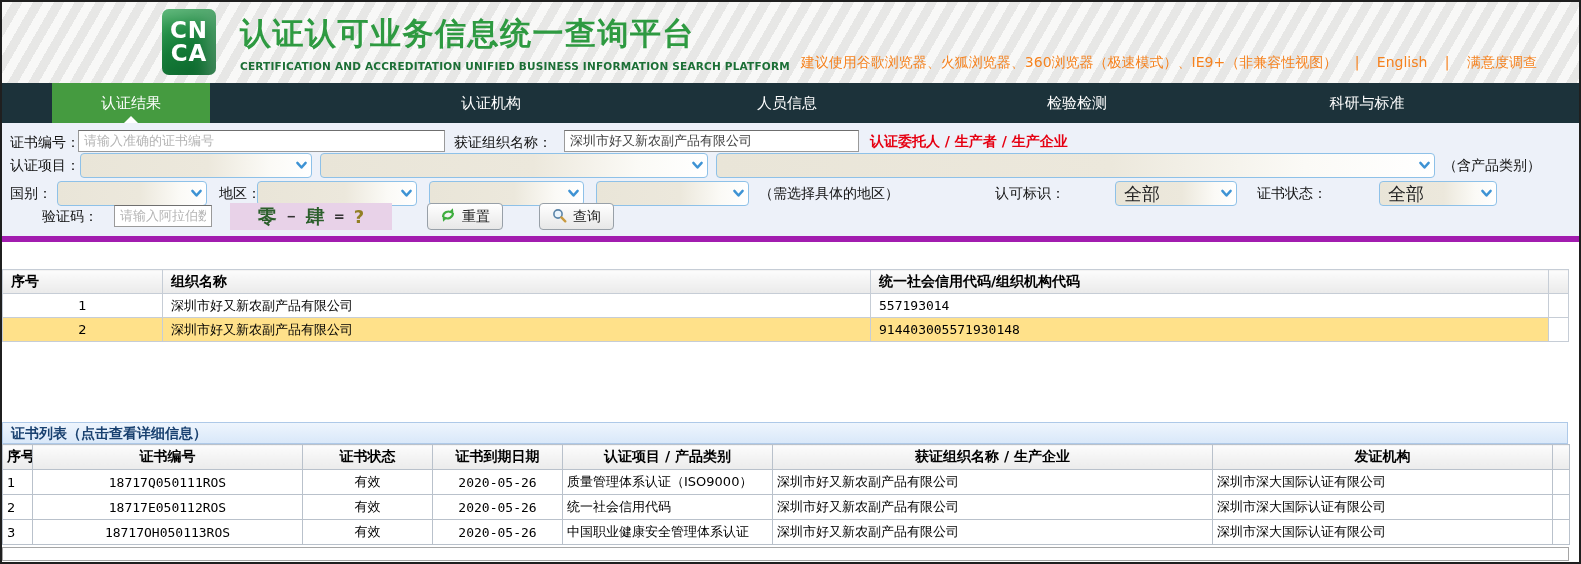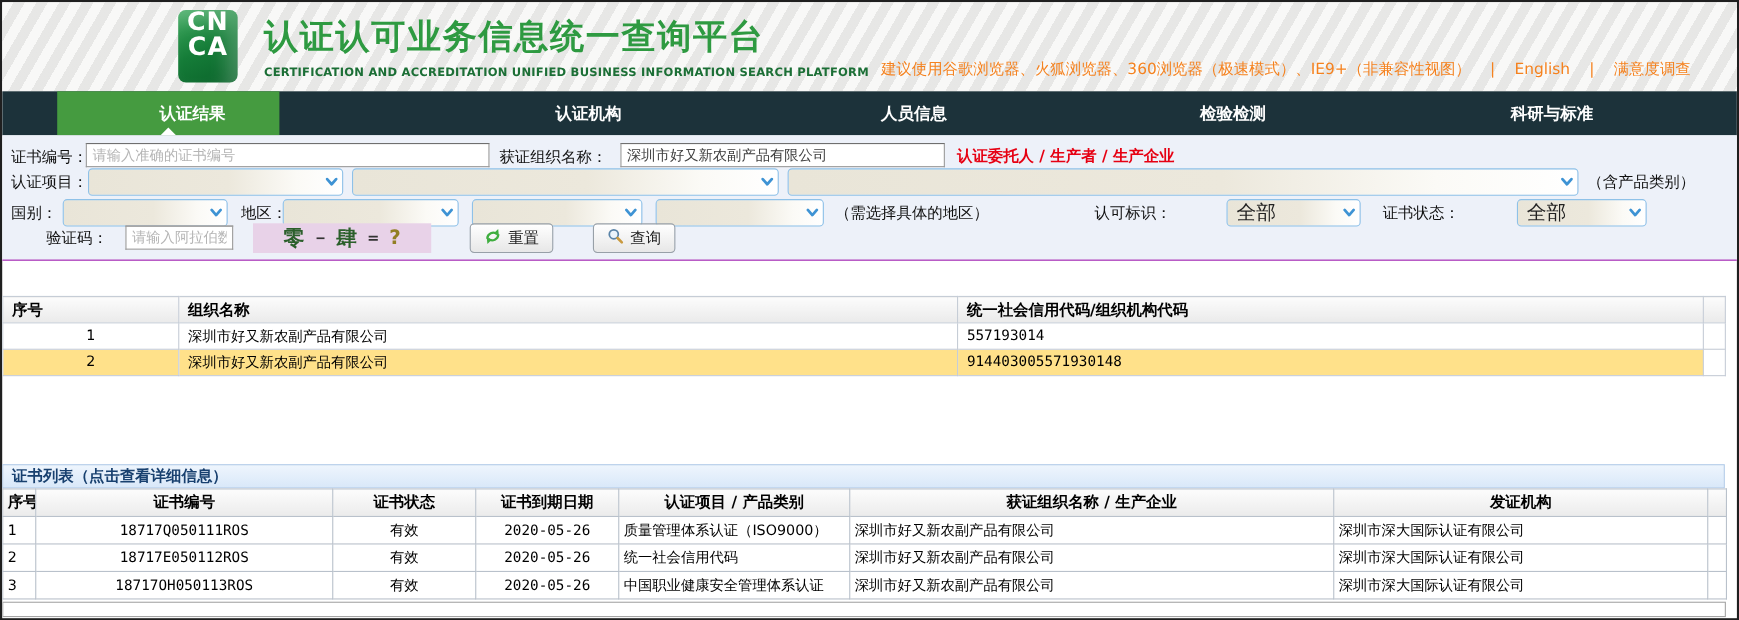--- a/index.html
+++ b/index.html
@@ -12,38 +12,38 @@
   .hdr {
     position:absolute; top:0; left:0; right:0; height:81px;
     background:#f0f0ee;
     background-image:repeating-linear-gradient(120deg, rgba(255,255,255,.55) 0 9px, rgba(214,214,214,.35) 9px 18px);
   }
   .logo {
     position:absolute; left:160px; top:7px; width:54px; height:66px; border-radius:7px;
     background:linear-gradient(155deg,#3aa85c 0%,#157c38 52%,#0a632a 100%);
     box-shadow:inset -10px 10px 16px rgba(255,255,255,.22);
     color:#fff; font-weight:bold; font-size:23px; line-height:1.02; letter-spacing:1px;
-    display:flex; flex-direction:column; align-items:center; 
+    display:flex; flex-direction:column; align-items:center; justify-content:center;
   }
   .title-block { position:absolute; left:238px; top:11px; }
   .page-title { font-size:31px; font-weight:bold; color:#2e9a41; letter-spacing:1.5px; white-space:nowrap; }
   .page-subtitle { margin-top:5px; font-size:10.5px; font-weight:bold; color:#1c6f36; letter-spacing:.2px; white-space:nowrap; }
   .header-links { position:absolute; right:42px; top:52px; font-size:14px; color:#f5821f; white-space:nowrap; }
   .header-links .sep { margin:0 13px; color:#f5821f; }
   .hlink { color:#f5821f; text-decoration:none; cursor:pointer; }
   
   .nav { position:absolute; top:81px; left:0; right:0; height:40px; background:#1c323a; }
   .tab { position:absolute; top:0; width:158px; height:40px; line-height:40px; text-align:center;
-         color:#fff; font-size:15px; font-weight:bold; cursor:pointer;padding-left:44px; }
+         color:#fff; font-size:15px; font-weight:normal; cursor:pointer; }
   .tab.active { background:#459b40; }
   .tab.active::after { content:""; position:absolute; bottom:0; left:50%; margin-left:-7px;
          border-left:7px solid transparent; border-right:7px solid transparent; border-bottom:7px solid #fff; }
   .t0{left:50px}.t1{left:410px}.t2{left:706px}.t3{left:996px}.t4{left:1286px}
   
-  .form { position:absolute; top:121px; left:0; right:0; height:113px; background:#edf1f9; border-bottom:1px solid #a21caf; }
+  .form { position:absolute; top:121px; left:0; right:0; height:113px; background:#edf1f9; border-bottom:6px solid #a21caf; }
   .lbl { position:absolute; font-size:14px; color:#111; white-space:nowrap; }
   .txt { position:absolute; box-sizing:border-box; height:22px; border:1px solid #9a9a9a; border-top-color:#6f6f6f;
          background:#fff; font-size:13px; padding:0 5px; color:#404040; font-family:Liberation Serif, serif; }
   .txt::placeholder { color:#b5b5b5; }
   .red-hint { position:absolute; font-size:14px; font-weight:bold; color:#e60012; white-space:nowrap; }
   .plain { position:absolute; font-size:14px; color:#111; white-space:nowrap;text-align:center; }
   .combo { position:absolute; box-sizing:border-box; height:25px; border:1px solid #8ec1e8; border-radius:4px;
          background:linear-gradient(90deg,#e9e5d8 0%,#ece8dc 55%,#fbfaf6 82%,#ffffff 100%); cursor:pointer; }
   .combo .val { position:absolute; left:8px; top:0; line-height:23px; font-size:18px; color:#222; }
   .combo .chev { position:absolute; right:3px; top:50%; transform:translateY(-50%); }

